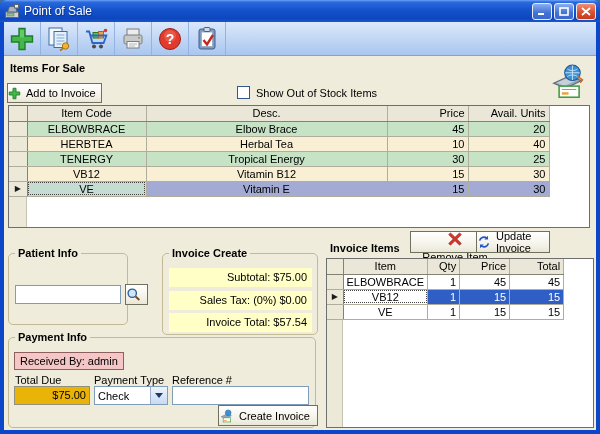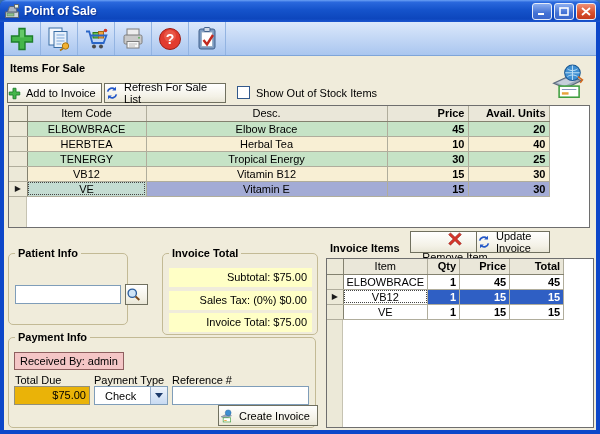--- a/index.html
+++ b/index.html
@@ -7,21 +7,21 @@
   body { font-family:"Liberation Sans", sans-serif; font-size:11px; color:#000; }
 
   .window { position:relative; width:600px; height:434px; background:#0d47c9;
             border-radius:6px 6px 0 0; overflow:hidden; }
 
   
   .titlebar { position:absolute; top:0; left:0; right:0; height:22px;
     background:linear-gradient(180deg,#6ba1f5 0%,#2a68dd 10%,#1553cb 45%,#0d46bd 85%,#1b55d0 100%);
     border-radius:5px 5px 0 0; display:flex; align-items:center; padding:0 4px; }
   .title-icon { width:16px; height:16px; margin-right:4px; flex:0 0 auto; }
-  .title-text { flex:1; color:#fff; font-size:12px; font-weight:bold;
+  .title-text { flex:1; color:#fff; font-size:12px; font-weight:normal;
     text-shadow:1px 1px 1px #0a3090; white-space:nowrap; overflow:hidden; }
   .winbtn { width:20px; height:17px; margin-left:2px; border:1px solid #e6ecf8; border-radius:3px;
     display:flex; align-items:center; justify-content:center; flex:0 0 auto; }
   .winbtn.min,.winbtn.max { background:linear-gradient(180deg,#8caef0,#4271d4 60%,#3a67cc); }
   .winbtn.close { background:linear-gradient(180deg,#ef9177,#d9512f 55%,#c63a1c); }
 
   
   .toolbar { position:absolute; top:22px; left:4px; right:4px; height:34px;
     background:linear-gradient(180deg,#dbe8fb,#aac6ef); border-bottom:1px solid #7fa5d8; display:flex; }
   .tool { width:37px; height:33px; display:flex; align-items:center; justify-content:center;
@@ -44,41 +44,41 @@
   .gbox { position:absolute; border:1px solid #c3ba95; border-radius:5px; }
   .glabel { position:absolute; top:-7px; left:6px; background:#f0ecdb; padding:0 3px;
     font-weight:bold; font-size:11px; white-space:nowrap; }
 
   
   .tfield { position:absolute; background:#fff; border:1px solid #7f9db9; font-size:11px;
     padding:2px 3px; font-family:"Liberation Sans",sans-serif; }
   .tfield.readonly { background:#eab308; border:1px solid #92907b; text-align:right; }
 
   .combo { position:absolute; background:#fff; border:1px solid #7f9db9; display:flex; align-items:center; }
-  .combo .cval { flex:1; padding-left:10px; font-size:11px; }
+  .combo .cval { flex:1; padding-left:3px; font-size:11px; }
   .combo .carrow { width:17px; align-self:stretch; border-left:1px solid #9ab0cc;
     background:linear-gradient(180deg,#eef4fc,#c8daf2); display:flex; align-items:center; justify-content:center; }
 
   .yrow { position:absolute; left:6px; width:143px; height:19px; background:#ffffc6;
     text-align:right; padding:3px 5px 0 0; font-size:11px; }
 
   .pinklabel { position:absolute; background:#f4c6c6; border:1px solid #8e5f5f; padding:2px 5px; font-size:11px; }
 
   
   .gridwrap { position:absolute; background:#fff; border:1px solid #6e6e6e; overflow:hidden; }
   .gutterstrip { position:absolute; left:0; top:0; bottom:0; background:#ece9d8; border-right:1px solid #c6c3b2; }
 
   table.grid { border-collapse:collapse; table-layout:fixed; position:relative; }
   table.grid th, table.grid td { font-weight:normal; font-size:11px; padding:1px 3px; overflow:hidden;
     white-space:nowrap; border-right:1px solid #b0ad9c; border-bottom:1px solid #b0ad9c; text-align:center; }
   table.grid th { background:#eae7d9; border-bottom:1px solid #83816f; height:15px; }
   table.grid td { height:14px; }
   table.grid .gut { background:#ece9d8; border-right:1px solid #83816f; text-align:center;
     font-size:8px; padding:0; color:#1a1a1a; }
-  table.grid .r { text-align:right;font-weight:bold; }
+  table.grid .r { text-align:right; }
 
   
   .salegrid tr.even td.dc { background:#c6e3c6; }
   .salegrid tr.alt  td.dc { background:#f8efd4; }
   .salegrid tr.sel  td.dc { background:#a3abd5; }
   .salegrid tr.sel  td.c0 { background:#c4dcd2; outline:1px dotted #444; outline-offset:-2px; }
 
   
   .invgrid td.dc { background:#fff; }
   .invgrid tr.sel td.dc { background:#2f5fc4; color:#fff; }
@@ -174,31 +174,20 @@
 
     <div class="btn" style="left:3px; top:27px; width:95px; height:20px;">
       <span class="bicon">
         <svg width="13" height="13" viewBox="0 0 26 26">
             <path d="M10 2.5h6v7.5H23.5v6H16v7.5h-6V16H2.5v-6H10z" fill="#45b64a" stroke="#1d7f2b" stroke-width="1.8"></path>
           </svg>
       </span>
       <span>Add to Invoice</span>
     </div>
 
-    <div class="btn" style="left:100px; top:27px; width:122px; height:20px;">
-      <span class="bicon">
-        <svg width="14" height="14" viewBox="0 0 16 16">
-          <path d="M3 6.5a5 5 0 0 1 8.3-2.6" fill="none" stroke="#2458c8" stroke-width="2"></path>
-          <path d="M12.6 0.8v4.4H8.2z" fill="#2458c8"></path>
-          <path d="M13 9.5a5 5 0 0 1-8.3 2.6" fill="none" stroke="#2458c8" stroke-width="2"></path>
-          <path d="M3.4 15.2v-4.4h4.4z" fill="#2458c8"></path>
-        </svg>
-      </span>
-      <span>Refresh For Sale List</span>
-    </div>
 
     <div class="checkbox" style="left:233px; top:30px;"></div>
     <div class="abs" style="left:252px; top:31px;">Show Out of Stock Items</div>
 
     <svg class="abs" style="left:544px; top:4px;" width="40" height="40" viewBox="0 0 36 36">
       <path d="M5 21l14-6.5 11 4-14 7z" fill="#9aa7b8" stroke="#5d6b7d"></path>
       <path d="M8 20.5l10-4.5 7 2.5-10 5z" fill="#c6cfdb"></path>
       <circle cx="22" cy="11.5" r="7" fill="#3f8fd2" stroke="#1d5a94"></circle>
       <path d="M15.5 11.5h13M22 5v13M17.5 8c2.2 2 6.8 2 9 0M17.5 15c2.2-2 6.8-2 9 0" stroke="#bfe0f5" stroke-width="0.9" fill="none"></path>
       <path d="M27 15l4 3-2 2.5" fill="none" stroke="#d2691e" stroke-width="1.4"></path>
@@ -271,24 +260,24 @@
       <input class="tfield" style="left: 6px; top: 31px; width: 106px; height: 19px; position: absolute;" value="">
       <div class="btn" style="left:116px; top:30px; width:23px; height:21px;">
         <svg width="15" height="15" viewBox="0 0 18 18">
           <circle cx="7.5" cy="7.5" r="5" fill="#cfe4f7" stroke="#2a5c9c" stroke-width="1.6"></circle>
           <path d="M11.5 11.5l4.5 4" stroke="#7a4a1e" stroke-width="2.4"></path>
         </svg>
       </div>
     </div>
 
     <div class="gbox" style="left:158px; top:197px; width:156px; height:82px;">
-      <div class="glabel">Invoice Total</div>
+      <div class="glabel">Invoice Create</div>
       <div class="yrow" style="top:14px;">Subtotal: $75.00</div>
       <div class="yrow" style="top:37px;">Sales Tax: (0%) $0.00</div>
-      <div class="yrow" style="top:59px;">Invoice Total: $75.00</div>
+      <div class="yrow" style="top:59px;">Invoice Total: $57.54</div>
     </div>
 
     <div class="gbox" style="left:4px; top:281px; width:308px; height:91px;">
       <div class="glabel">Payment Info</div>
       <div class="pinklabel" style="left:5px; top:14px;">Received By: admin</div>
 
       <div class="abs" style="left:6px; top:36px; position:absolute;">Total Due</div>
       <div class="tfield readonly" style="left:5px; top:48px; width:76px; height:19px;">$75.00</div>
 
       <div class="abs" style="left:85px; top:36px; position:absolute;">Payment Type</div>

